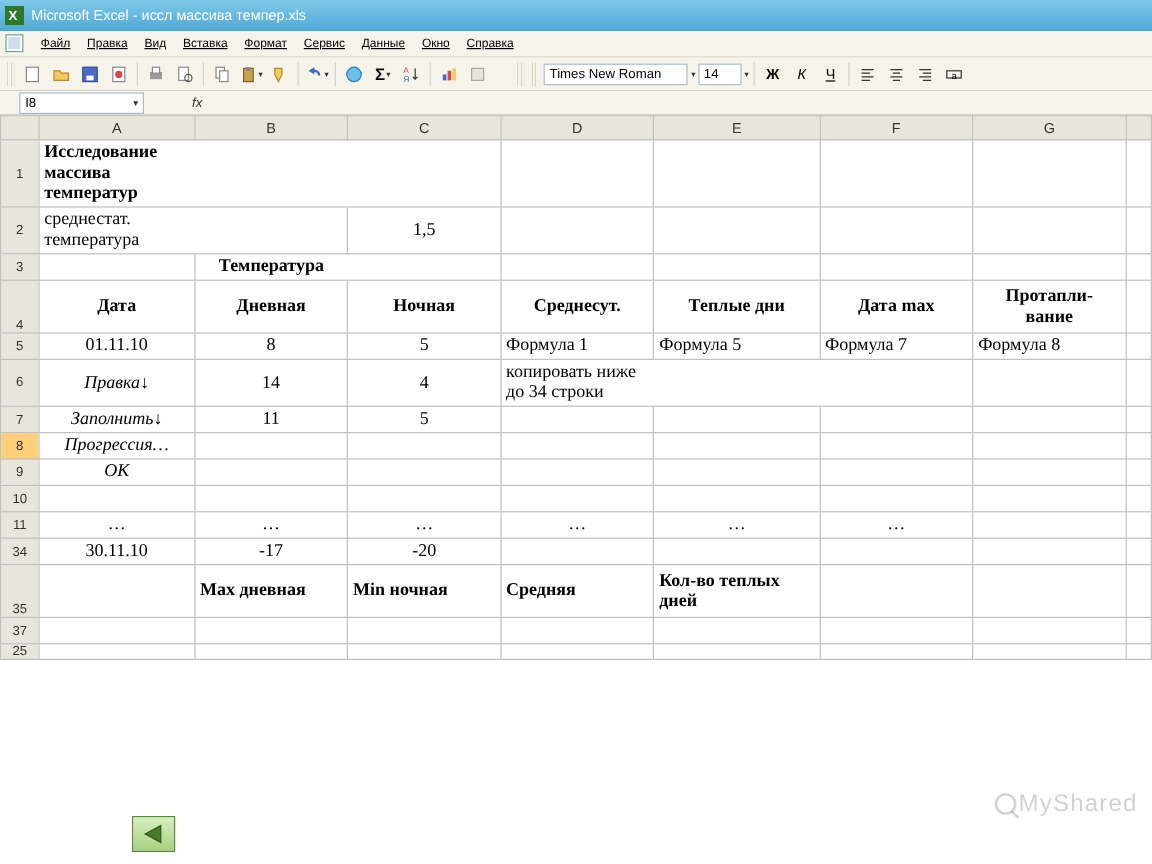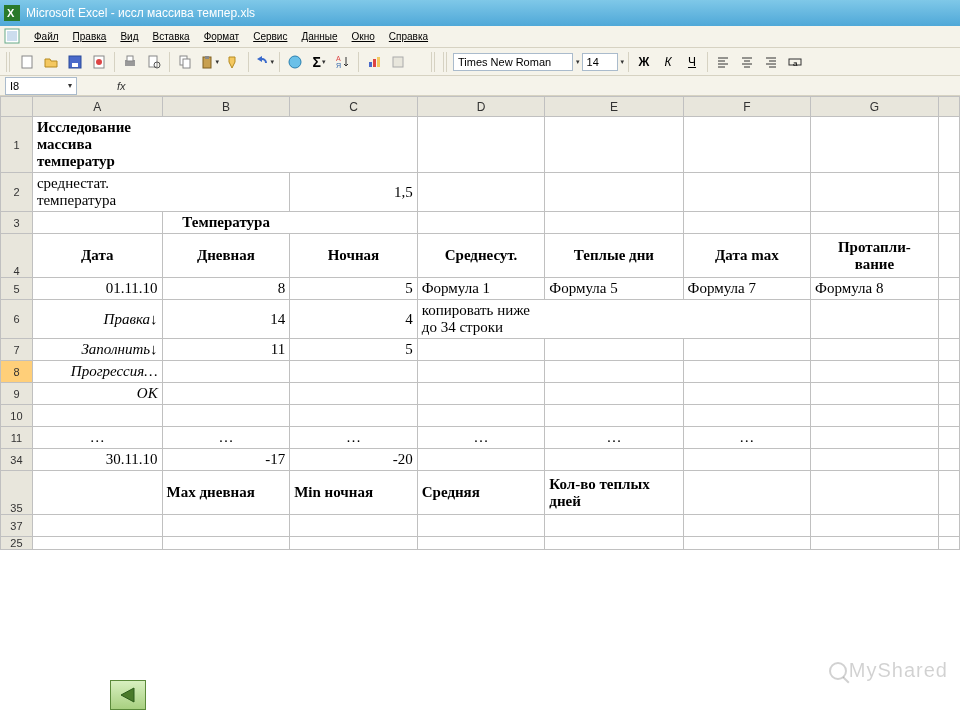--- a/index.html
+++ b/index.html
@@ -16,21 +16,21 @@
   
   .toolbar { height: 28px; background: #f5f3ea; border-bottom: 1px solid #d6d2c2; display: flex; align-items: center; padding: 0 4px; gap: 2px; }
   .toolbar .btn { width: 22px; height: 22px; display: inline-flex; align-items: center; justify-content: center; border: 1px solid transparent; cursor: default; }
   .toolbar .sep { width: 1px; height: 20px; background: #d6d2c2; margin: 0 2px; }
   .toolbar .dd-arrow { font-size: 7px; color: #333; margin-left: 1px; }
   .toolbar .font-name { width: 120px; height: 18px; border: 1px solid #abc; background: #fff; padding: 0 4px; font-size: 11px; display: flex; align-items: center; }
   .toolbar .font-size { width: 36px; height: 18px; border: 1px solid #abc; background: #fff; padding: 0 4px; font-size: 11px; display: flex; align-items: center; }
   .toolbar .grip { width: 6px; height: 20px; background: repeating-linear-gradient(90deg, #d6d2c2 0 1px, transparent 1px 3px); margin: 0 2px; }
   
   .namebox-row { height: 20px; background: #f5f3ea; border-bottom: 1px solid #d6d2c2; display: flex; align-items: center; }
-  .namebox { width: 72px; height: 18px; border: 1px solid #abc; background: #fff; margin-left: 5px; padding: 0 4px; font-size: 11px; display: flex; align-items: center; justify-content: space-between; }
+  .namebox { width: 104px; height: 18px; border: 1px solid #abc; background: #fff; margin-left: 16px; padding: 0 4px; font-size: 11px; display: flex; align-items: center; justify-content: space-between; }
   .namebox .arrow { font-size: 8px; color: #333; }
   .fx { margin-left: 40px; font-style: italic; font-size: 11px; color: #333; }
   
   .grid { display: table; border-collapse: collapse; width: 100%; }
   .grid .row { display: table-row; }
   .grid .hdr, .grid .rownum, .grid .cell { display: table-cell; border: 1px solid #c0c0c0; vertical-align: middle; }
   .grid .corner { display: table-cell; width: 30px; height: 20px; background: #e8e6dc; border: 1px solid #c0c0c0; }
   .grid .hdr { background: #e8e6dc; text-align: center; height: 20px; font-size: 12px; color: #333; }
   .grid .rownum { background: #e8e6dc; text-align: center; width: 30px; font-size: 11px; color: #333; }
   .grid .rownum.sel { background: #ffcf79; }
@@ -41,21 +41,21 @@
   .col-C { width: 120px; }
   .col-D { width: 120px; }
   .col-E { width: 130px; }
   .col-F { width: 120px; }
   .col-G { width: 120px; }
   .col-H { width: 20px; }
   
   .bold { font-weight: bold; }
   .italic { font-style: italic; }
   .center { text-align: center; }
-  .right { text-align: right; }
+  .right { text-align: center; }
   .big { font-size: 18px; margin-top: 27px; }
   
   .row.tall .cell, .row.tall .rownum { height: 44px; }
   
   .watermark { position: absolute; bottom: 38px; right: 12px; color: rgba(0,0,0,0.18); font-size: 20px; font-family: Arial, sans-serif; letter-spacing: 1px; pointer-events: none; }
   .watermark .lens { display:inline-block; width:18px; height:18px; border:2px solid rgba(0,0,0,0.18); border-radius:50%; position:relative; top:3px; margin-right:2px;}
   .watermark .lens::after{content:"";position:absolute;width:8px;height:2px;background:rgba(0,0,0,0.18);bottom:-3px;right:-5px;transform:rotate(45deg);}
   
   .back-btn { position: absolute; bottom: 10px; left: 110px; width: 36px; height: 30px; border: 1px solid #5b8a3a; background: linear-gradient(#d8f0c0, #a8d080); display: flex; align-items: center; justify-content: center; cursor: pointer; }
   .back-btn svg { display:block; }

